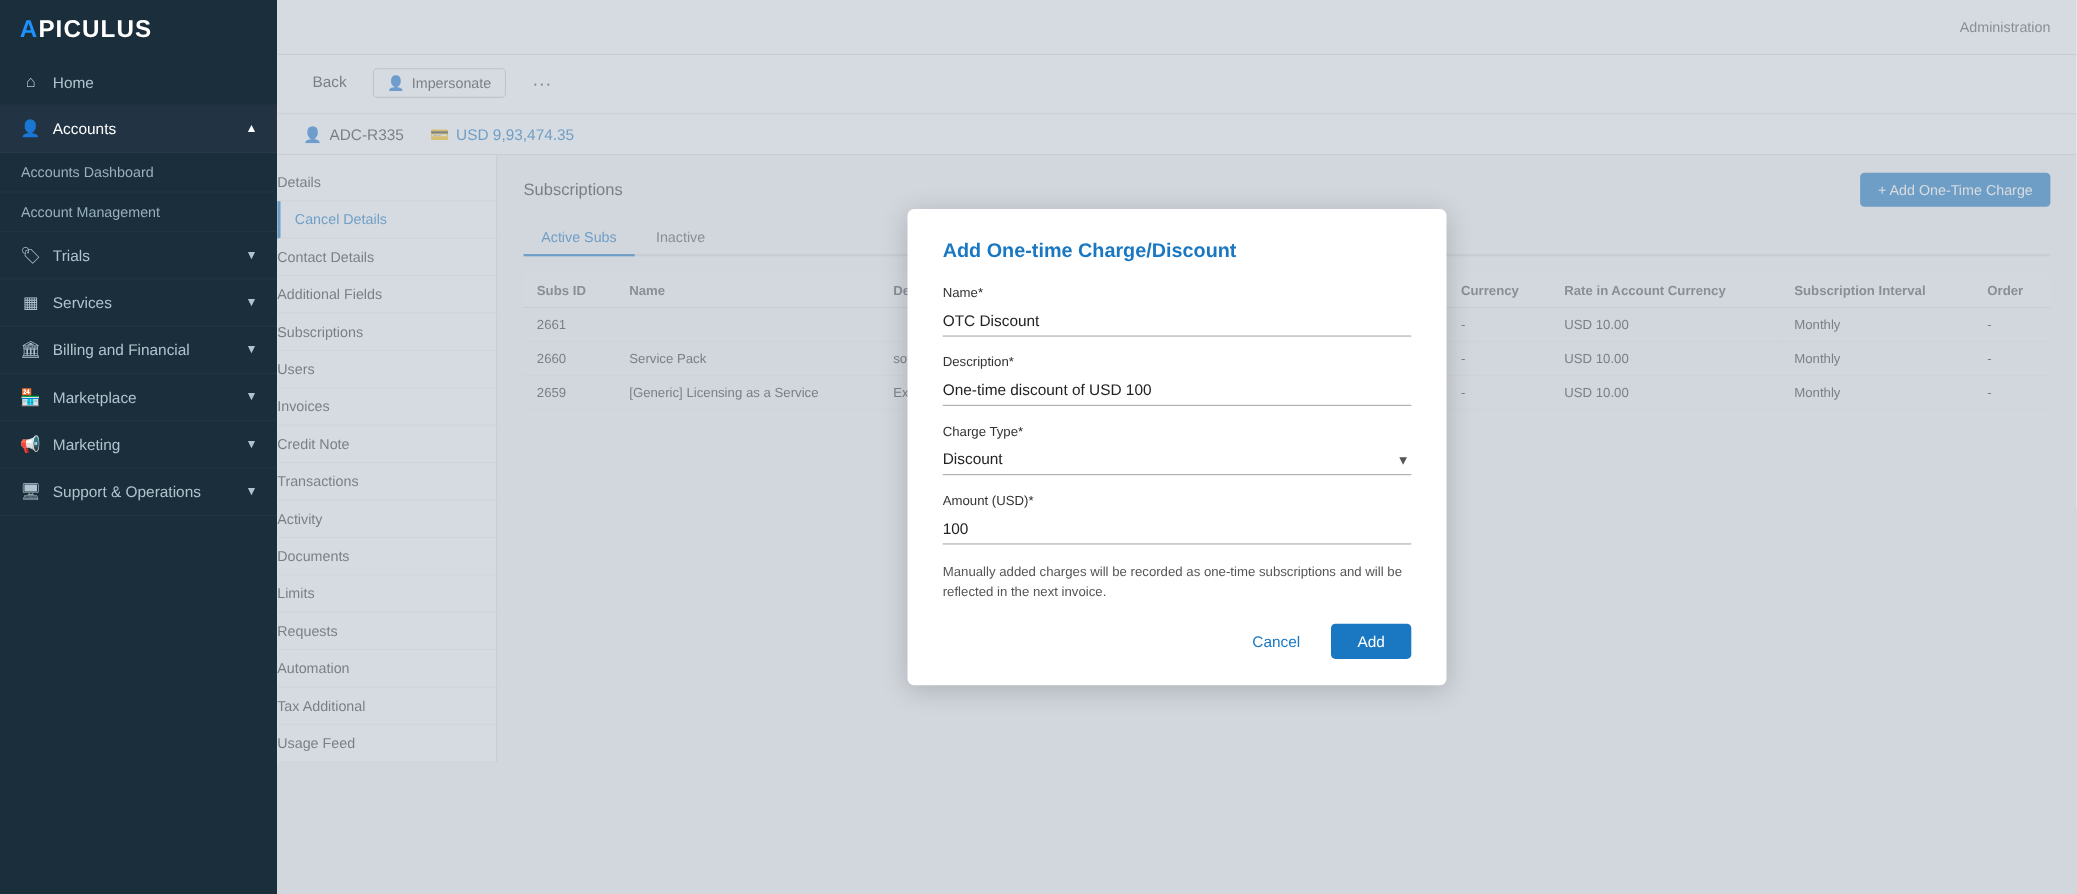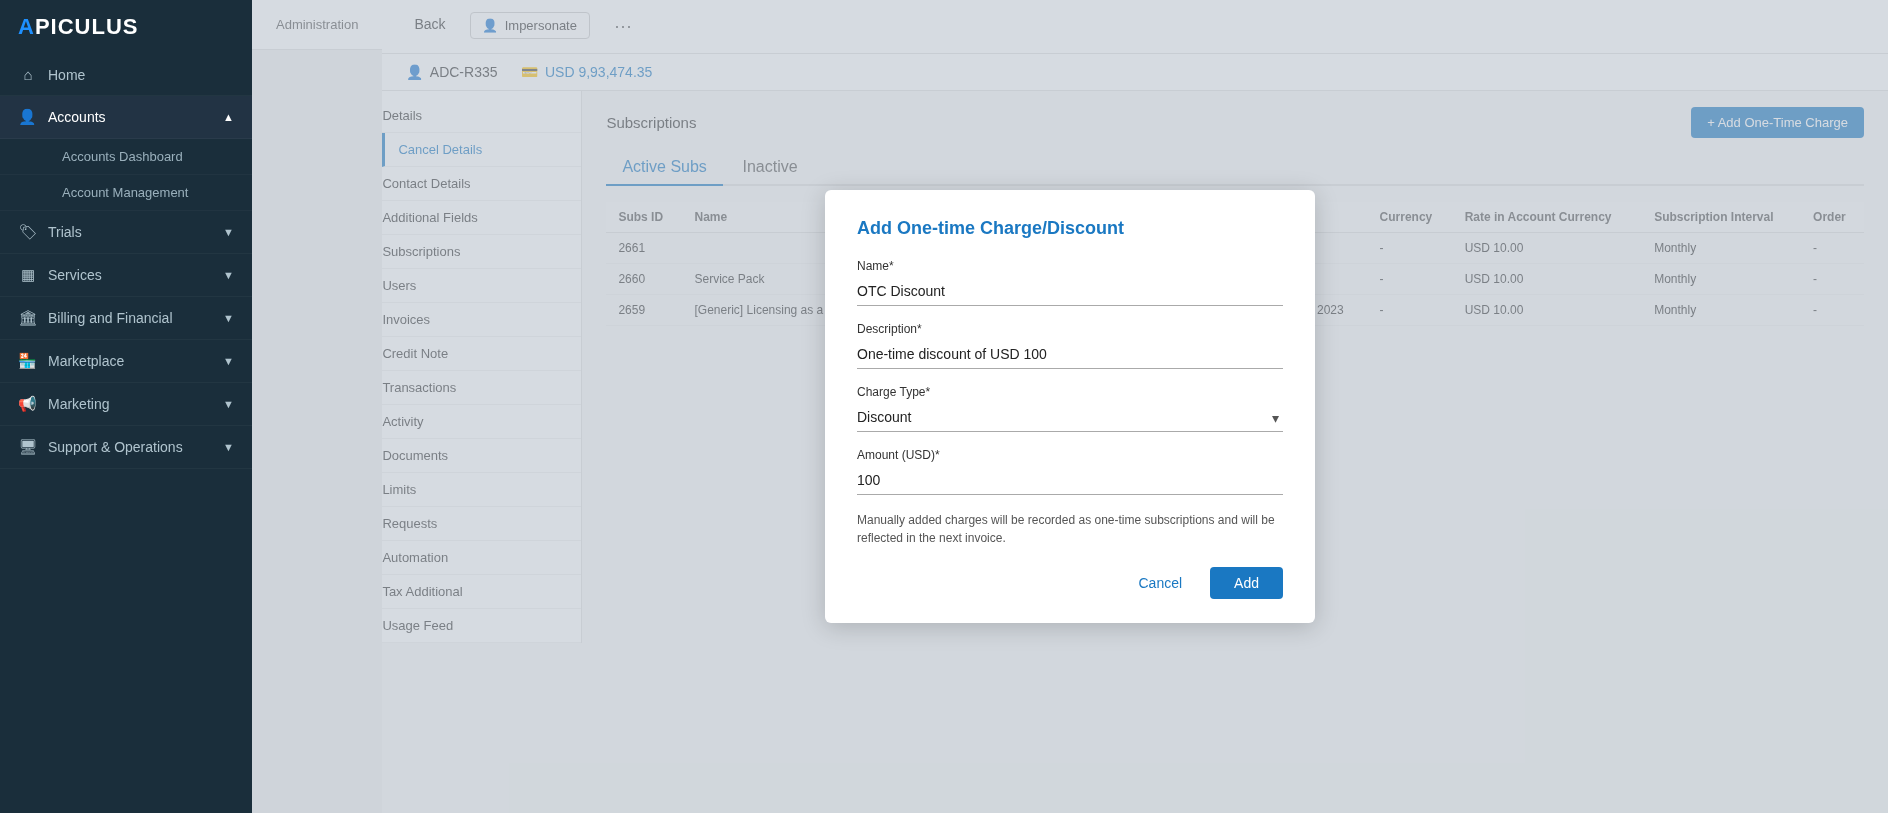--- a/index.html
+++ b/index.html
@@ -40,32 +40,32 @@
       border-bottom: 1px solid rgba(255,255,255,0.04);
     }
     .sidebar-nav-item.active { background: #223344; color: #fff; }
     .sidebar-nav-item .icon { font-size: 15px; width: 20px; text-align: center; }
     .sidebar-nav-item .arrow { margin-left: auto; font-size: 11px; }
     .sidebar-section {
       display: flex;
       flex-direction: column;
     }
     .sub-nav-item {
-      padding: 10px 18px 10px 62px;
+      padding: 10px 18px 10px 19px;
       cursor: pointer;
       color: #9ab0bc;
       font-size: 13px;
       border-bottom: 1px solid rgba(255,255,255,0.03);
     }
 
     
     .main-content {
       flex: 1;
       display: flex;
-      flex-direction: row;
+      flex-direction: column;
       overflow: hidden;
       position: relative;
     }
 
     
     .topbar {
       background: #ffffff;
       padding: 0 24px;
       height: 50px;
       display: flex;
@@ -193,21 +193,21 @@
       font-size: 13px;
     }
     .tab-row {
       border-bottom: 2px solid #e0e0e0;
       margin-bottom: 16px;
     }
     .tab {
       display: inline-block;
       padding: 8px 16px;
       cursor: pointer;
-      font-size: 16px;
+      font-size: 13px;
       color: #555;
     }
     .tab.active {
       color: #1a78c2;
       border-bottom: 2px solid #1a78c2;
       margin-bottom: -2px;
     }
     .table-wrap { overflow-x: auto; }
     table { width: 100%; border-collapse: collapse; font-size: 12px; }
     th {

